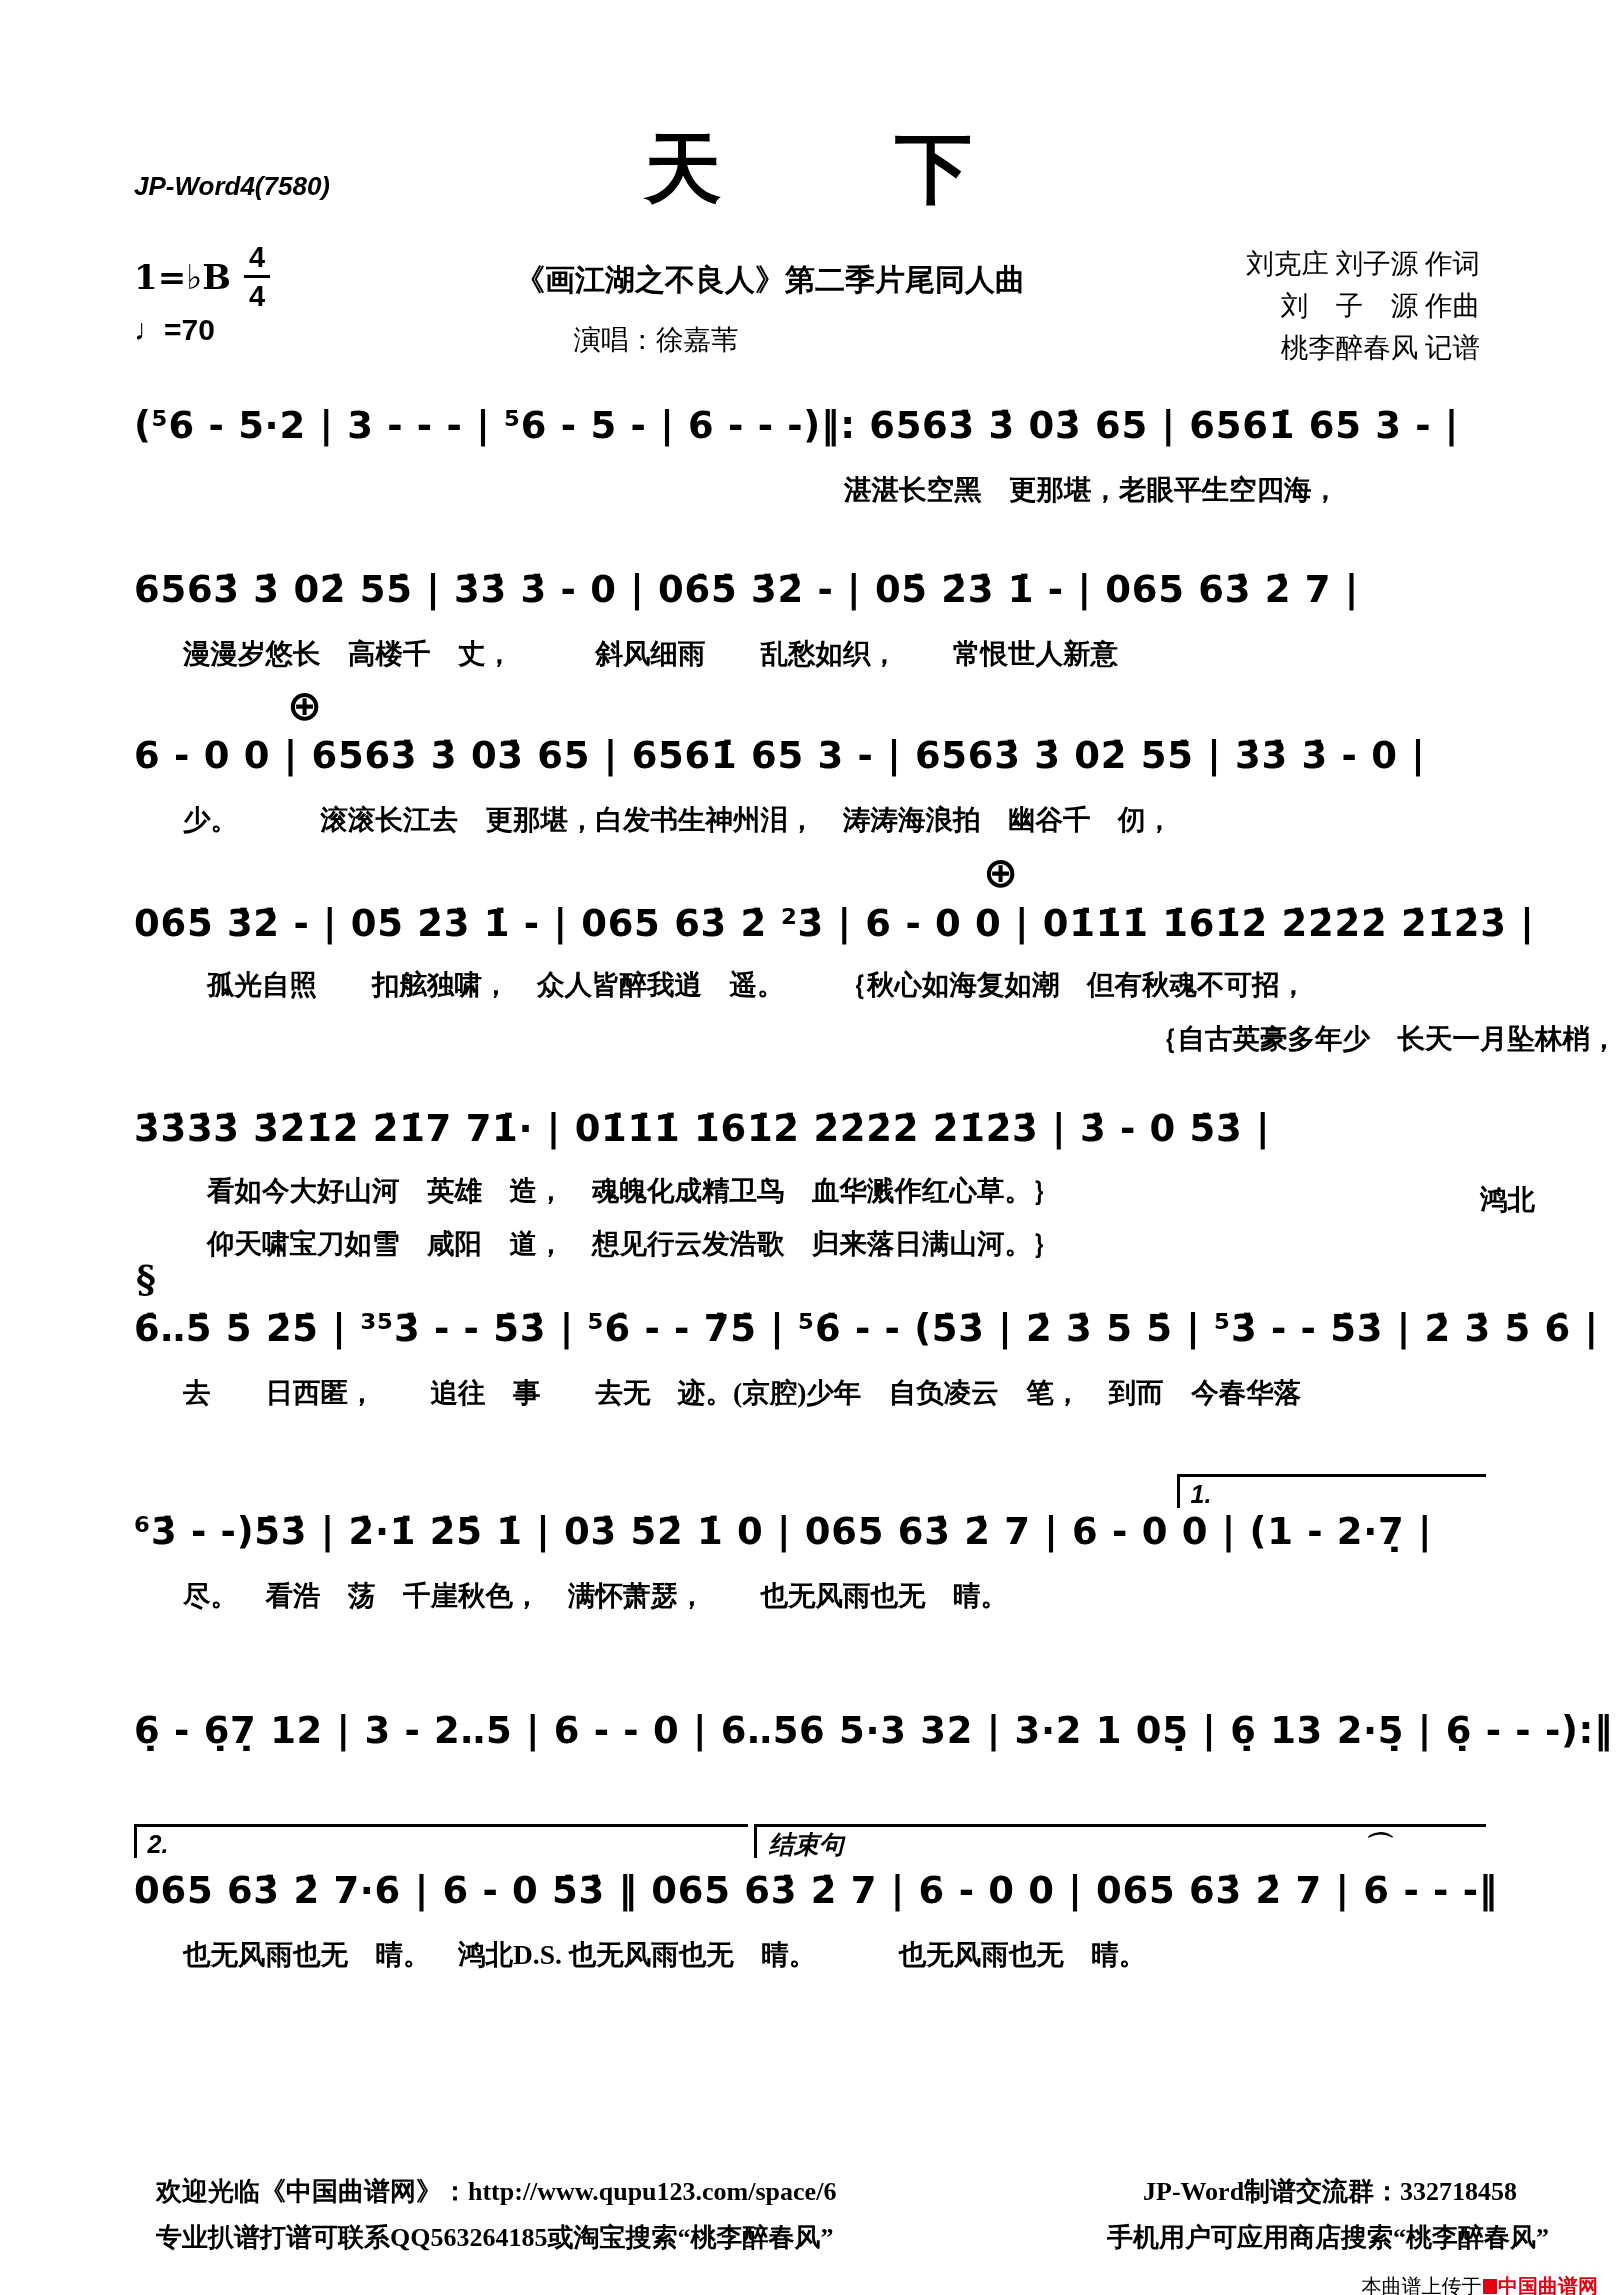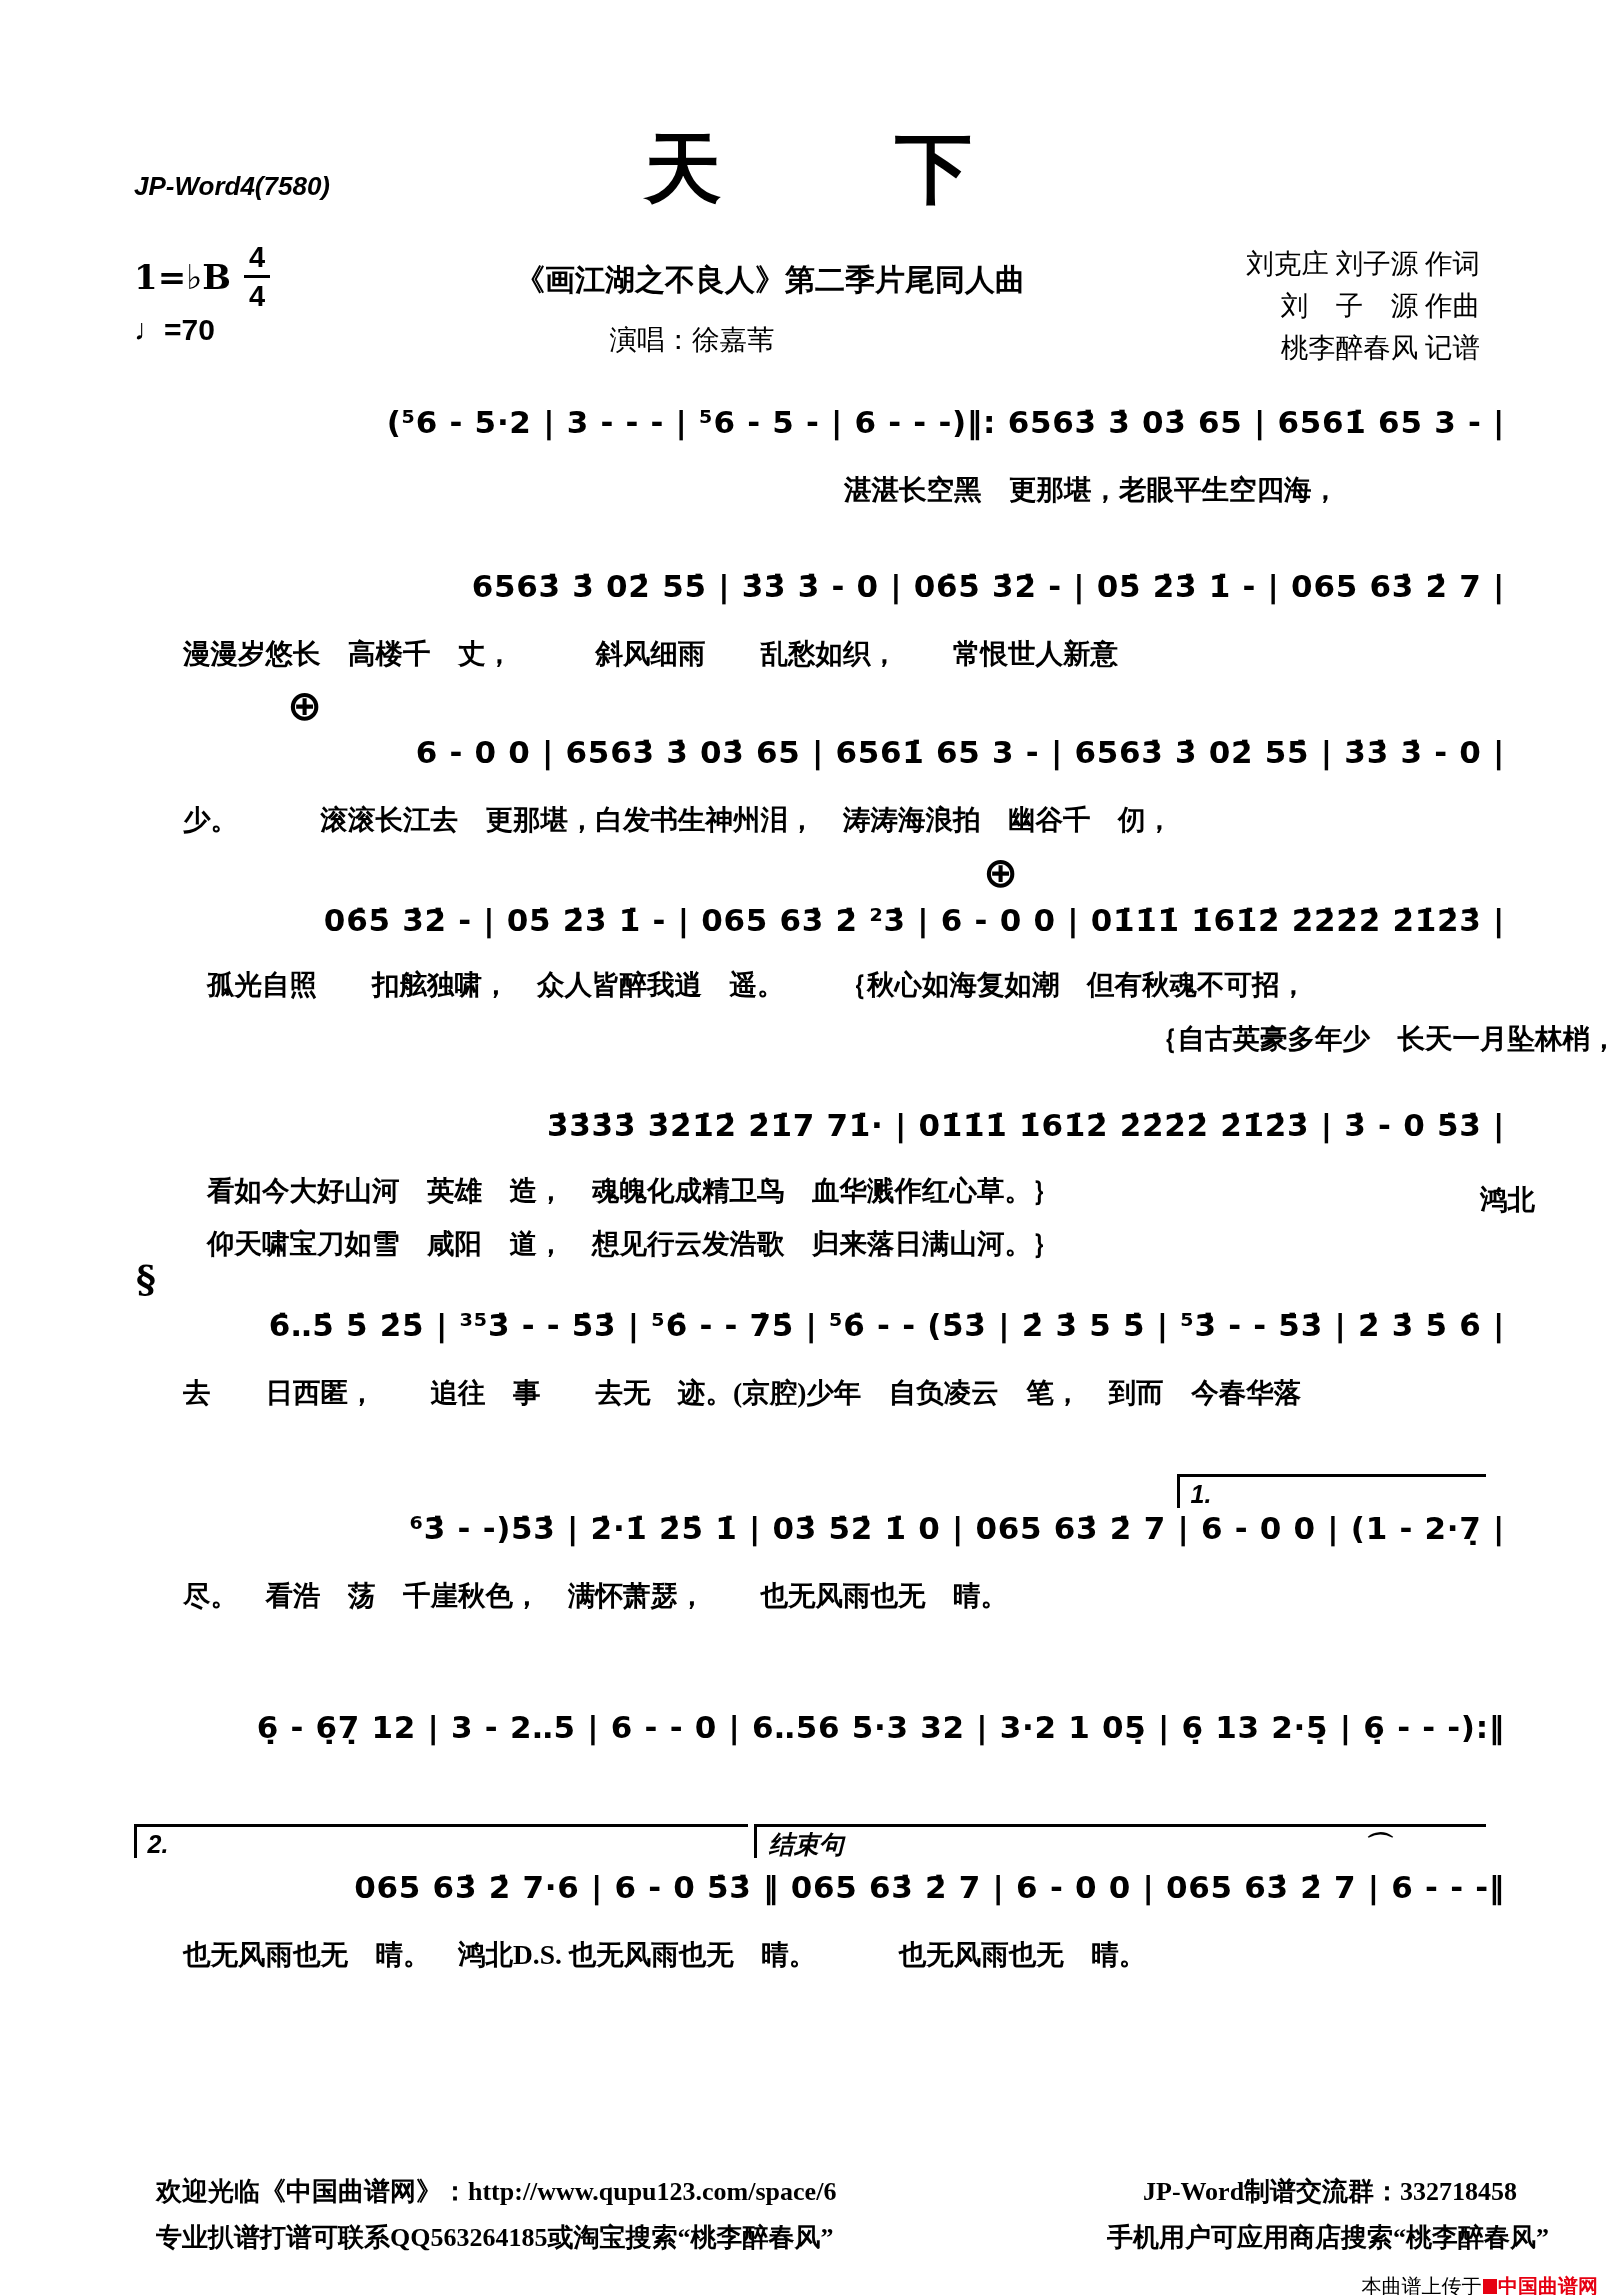--- a/index.html
+++ b/index.html
@@ -15,26 +15,26 @@
          font-family:"Liberation Serif","DejaVu Serif",serif;letter-spacing:6.5px;}
   .keyline{left:134px;top:243px;font-size:34px;font-weight:bold;display:flex;align-items:center;gap:13px;}
   .keytext{font-family:"DejaVu Serif",serif;}
   .meter{display:inline-flex;flex-direction:column;align-items:center;font-size:29px;line-height:1;font-weight:bold;}
   .meter .num{border-bottom:3.3px solid #000;padding:0 5.2px 3.3px;}
   .meter .den{padding-top:3.3px;}
   .tempo{left:134px;top:313px;font-size:30px;font-weight:bold;}
   .subtitle{left:0;top:260px;width:1540px;text-align:center;font-size:30px;font-weight:bold;
             font-family:"Liberation Serif","DejaVu Serif",serif;}
   .performer{left:0;top:322px;width:1312px;text-align:center;font-size:27.5px;
-             font-family:Liberation Serif, serif;padding-left:36px;}
+             font-family:Liberation Serif, serif;}
   .credits{right:143px;top:243px;text-align:right;font-size:27.5px;line-height:42px;
            font-family:"Liberation Serif","DejaVu Serif",serif;}
   
-  .notation{left:150px;width:1355px;font-family:"DejaVu Sans",sans-serif;font-weight:bold;
-            font-size:31px;letter-spacing:0.7px;white-space:pre;text-align:right;}
+  .notation{left:134px;width:1355px;font-family:"DejaVu Sans",sans-serif;font-weight:bold;
+            font-size:37px;letter-spacing:0.7px;white-space:pre;}
   .lyric{left:134px;width:1427px;font-size:27.5px;font-weight:bold;white-space:pre;
          font-family:"Liberation Serif","DejaVu Serif",serif;}
   .n1{top:404px;}  .l1{top:472px;padding-left:710px;}
   .n2{top:568px;}  .l2{top:636px;padding-left:49px;}
   .n3{top:734px;} .l3{top:802px;padding-left:49px;}
   .n4{top:902px;} .l4a{top:967px;padding-left:73px;} .l4b{top:1021px;padding-left:1016px;}
   .n5{top:1107px;} .l5a{top:1173px;padding-left:73px;} .l5b{top:1226px;padding-left:73px;}
   .n6{top:1307px;} .l6{top:1375px;padding-left:49px;}
   .n7{top:1510px;} .l7{top:1578px;padding-left:49px;}
   .n8{top:1709px;}

